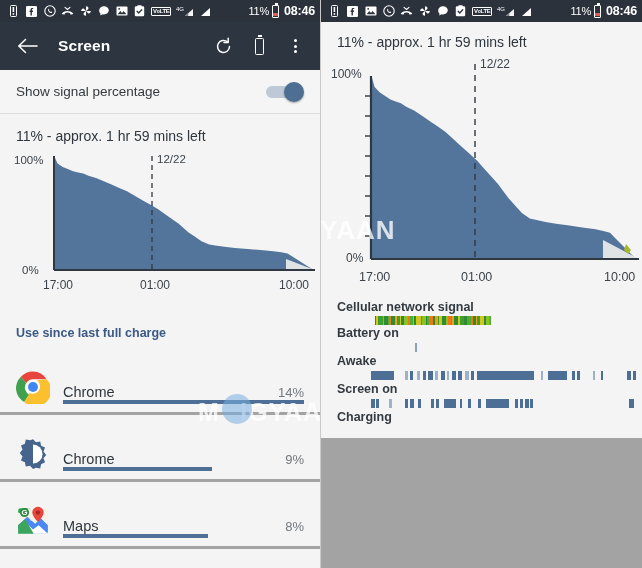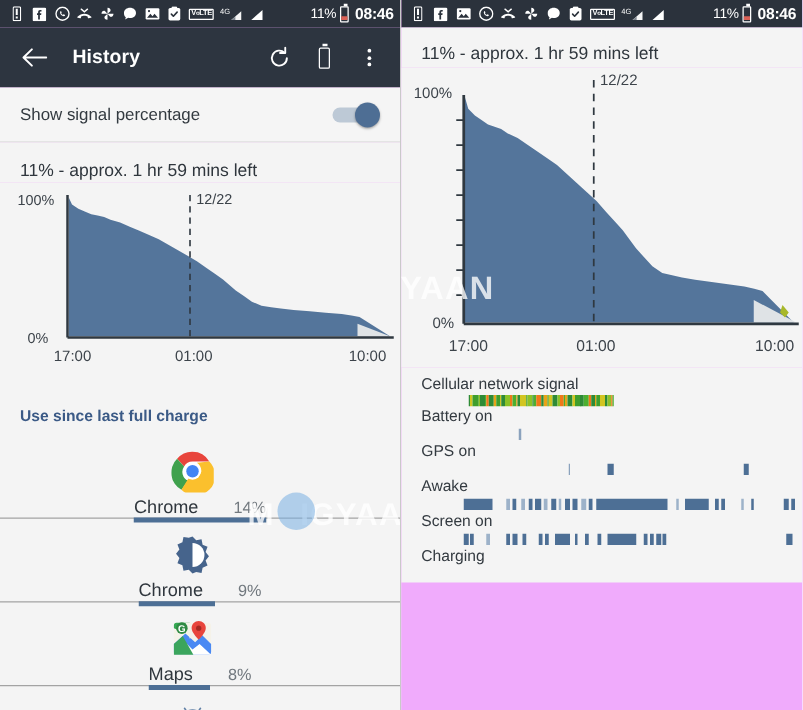--- a/index.html
+++ b/index.html
@@ -3,21 +3,21 @@
 <meta charset="utf-8">
 <style>
   * { box-sizing: border-box; margin: 0; padding: 0; }
   html, body {
     width: 642px; height: 568px;
     background: #ffffff;
     font-family: "Liberation Sans", sans-serif;
     overflow: hidden;
   }
   .screens { display: flex; width: 642px; height: 568px; }
-  .screen { width: 321px; height: 568px; position: relative; background: #f0abfc; overflow: hidden; }
+  .screen { width: 321px; height: 568px; position: relative; background: #a3a3a3; overflow: hidden; }
   .screen.left { border-right: 1px solid #c9c9c9; }
 
   
   .statusbar {
     height: 22px; background: #2b323c; color: #ffffff;
     display: flex; align-items: center; padding: 0 5px 0 7px;
     font-size: 10.5px; gap: 4px;
   }
   .statusbar .sys-icons { display: flex; align-items: center; gap: 5px; flex: 1; }
   .statusbar .right-icons { display: flex; align-items: center; gap: 3px; }
@@ -80,33 +80,33 @@
     background: rgba(120,175,225,0.55); pointer-events: none;
   }
 
   .link-head {
     font-size: 12.5px; color: #3b5a86; font-weight: bold;
     padding: 10px 16px 8px 16px; background: #f4f4f4;
   }
 
   .app-list { background: #f4f4f4; }
   .app-row {
-    display: flex; align-items: center; padding: 10px 16px 8px 16px;
-    border-bottom: 1px solid #a3a3a3; height: 67px; flex-direction: column;
+    display: flex; align-items: flex-end; padding: 10px 16px 8px 16px;
+    border-bottom: 3px solid #a3a3a3; height: 67px;
   }
   .app-icon { width: 34px; height: 34px; margin-right: 13px; flex: 0 0 34px; margin-top: 2px; }
   .app-body { flex: 1; padding-top: 4px; }
   .app-top { display: flex; align-items: baseline; }
   .app-name { flex: 1; font-size: 14.5px; color: #2f363d; }
   .app-pct { font-size: 13px; color: #71787e; margin-left: 28px; }
   .bar-bg { height: 4px; background: #cfcfcf; margin-top: 11px; border-radius: 0; width: 100%; }
   .bar-fg { height: 4px; background: #4d6f95; }
 
   
-  .details { padding: 6px 0 0 0; background: #f4f4f4; }
+  .details { padding: 6px 0 0 0; background: #f4f4f4; font-weight: bold; }
   .drow { position: relative; height: 28px; }
   .drow .dlabel {
     position: absolute; left: 16px; top: 0; font-size: 12.5px; color: #333a40;
   }
   .dtrack { position: absolute; left: 50px; right: 10px; top: 17px; height: 9px; }
   .dseg { position: absolute; top: 0; height: 9px; }
   .dline { position: absolute; left: 50px; right: 10px; top: 22px; height: 1px; background: #b9c4cf; }
 </style>
 </head>
 <body>
@@ -188,21 +188,21 @@
         <span class="clock">08:46</span>
       </div>
     </div>
 
     <div class="appbar">
       <span class="ab-icon back">
         <svg width="21" height="18" viewBox="0 0 21 18">
             <path d="M20 9H2M8.5 2.5L1.8 9l6.7 6.5" fill="none" stroke="#fff" stroke-width="1.6" stroke-linecap="round" stroke-linejoin="round"></path>
           </svg>
       </span>
-      <span class="title">History</span>
+      <span class="title">Screen</span>
       <span class="ab-actions">
         <span class="ab-icon">
           <svg width="19" height="19" viewBox="0 0 19 19">
               <path d="M15.5 9.5a6 6 0 1 1-1.9-4.4" fill="none" stroke="#fff" stroke-width="1.5" stroke-linecap="round"></path>
               <path d="M14.2 1.2v4.2h-4.2" fill="none" stroke="#fff" stroke-width="1.5" stroke-linecap="round" stroke-linejoin="round"></path>
             </svg>
         </span>
         <span class="ab-icon">
             <span class="ab-batt"></span>
           </span>
@@ -498,28 +498,20 @@
           </div>
       </div>
 
       <div class="drow">
         <span class="dlabel">Battery on</span>
         <div class="dtrack" id="cam-track">
             <div class="dseg" style="left: 17%; width: 0.5%; background: rgb(139, 162, 189);"></div>
           </div>
       </div>
 
-      <div class="drow">
-        <span class="dlabel">GPS on</span>
-        <div class="dtrack" id="gps-track">
-            <div class="dseg" style="left: 32%; width: 0.6%; background: rgb(139, 162, 189);"></div>
-            <div class="dseg" style="left: 44%; width: 1.8%; background: rgb(77, 111, 149);"></div>
-            <div class="dseg" style="left: 86%; width: 1.4%; background: rgb(77, 111, 149);"></div>
-          </div>
-      </div>
 
 
       <div class="drow">
         <span class="dlabel">Awake</span>
         <div class="dtrack" id="awake-track">
             <div class="dseg" style="left: 0%; width: 9%; background: rgb(77, 111, 149);"></div>
             <div class="dseg" style="left: 13%; width: 1.2%; background: rgb(157, 178, 201);"></div>
             <div class="dseg" style="left: 15%; width: 1.2%; background: rgb(77, 111, 149);"></div>
             <div class="dseg" style="left: 17.5%; width: 1.4%; background: rgb(157, 178, 201);"></div>
             <div class="dseg" style="left: 20%; width: 1%; background: rgb(77, 111, 149);"></div>

